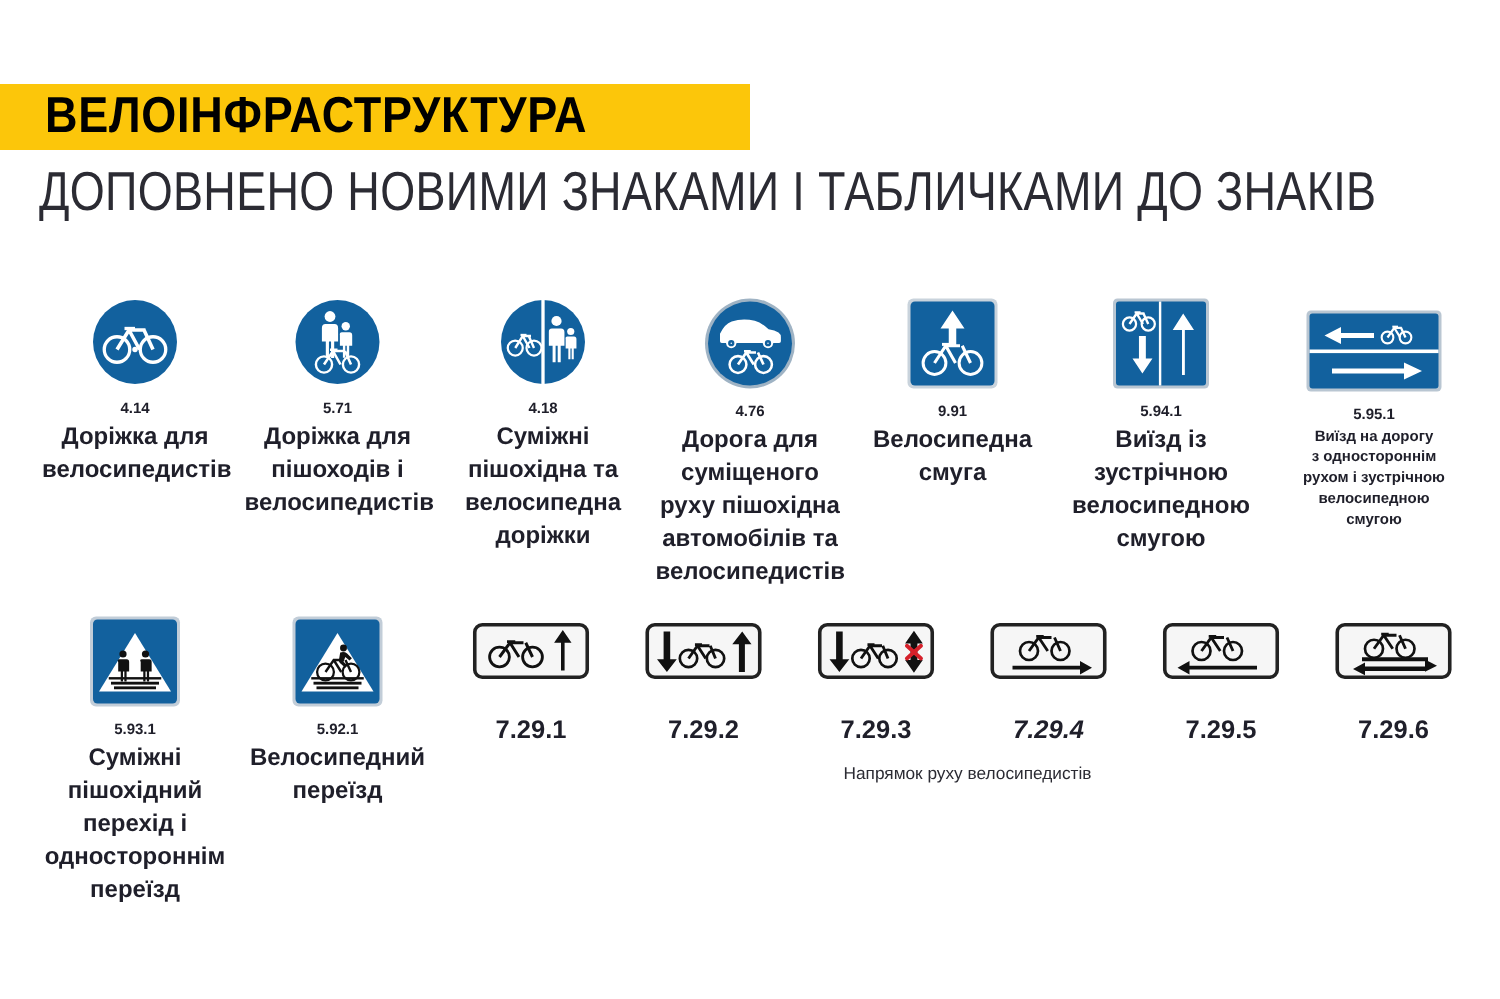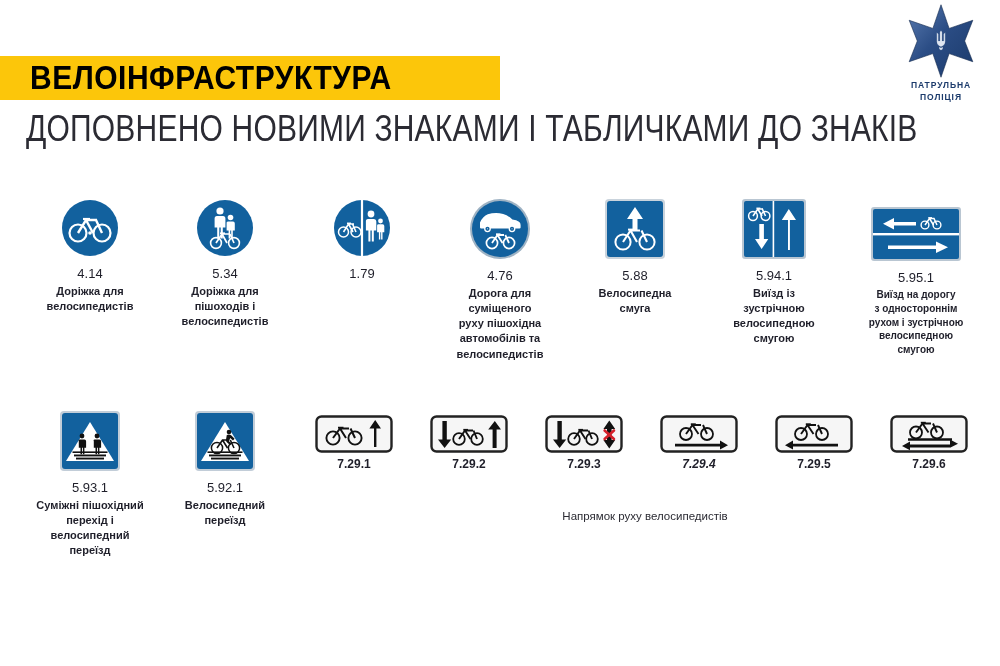--- a/index.html
+++ b/index.html
@@ -36,65 +36,45 @@
   #logo-line1,#logo-line2{
     position:absolute;width:110px;text-align:center;
     font-size:8.5px;font-weight:bold;color:#1b3a6b;letter-spacing:.9px;
   }
   #logo-line1{top:76px;}
   #logo-line2{top:88px;}
   
   .sign-cell{position:absolute;text-align:center;}
   .sign-art{margin:0 auto;display:block;}
   .sign-code{
-    font-size:13px;font-weight:normal;color:#1f1f2a;
+    font-size:10px;font-weight:bold;color:#1f1f2a;
     margin-top:9px;line-height:1.15;text-align:center;
   }
   .sign-desc{
-    font-size:11px;font-weight:bold;color:#1f1f2a;
+    font-size:16px;font-weight:bold;color:#1f1f2a;
     line-height:1.38;margin-top:2px;
   }
   .plate-cell{position:absolute;text-align:center;}
-  .plate-code{font-size:12px;font-weight:bold;color:#1f1f2a;margin-top:4px;}
+  .plate-code{font-size:17px;font-weight:bold;color:#1f1f2a;margin-top:24px;}
   #plates-caption{
     position:absolute;left:455px;top:486px;width:380px;
     text-align:center;font-size:11.5px;font-weight:normal;color:#2b2b33;margin-top:24px;
   }
 </style>
 </head>
 <body>
 
 <div id="header">
 
   <div id="title-band">
     <span id="title-text">ВЕЛОІНФРАСТРУКТУРА</span>
   </div>
 
   <div id="subtitle">ДОПОВНЕНО НОВИМИ ЗНАКАМИ І ТАБЛИЧКАМИ ДО ЗНАКІВ</div>
 
-  <div id="logo">
-    <svg id="logo-star" viewBox="0 0 100 100">
-      <defs>
-        <linearGradient id="gstar" x1="0" y1="0" x2="1" y2="1">
-          <stop offset="0%" stop-color="#5a7bb0"></stop>
-          <stop offset="45%" stop-color="#2b4d85"></stop>
-          <stop offset="100%" stop-color="#1b3a6b"></stop>
-        </linearGradient>
-      </defs>
-      <g fill="url(#gstar)" stroke="#13294d" stroke-width="0.8">
-        <polygon points="50,1 61,33 93,22 82,50 93,78 61,67 50,99 39,67 7,78 18,50 7,22 39,33"></polygon>
-      </g>
-      <g fill="#dfe6f2" stroke="#1b3a6b" stroke-width="0.6" transform="translate(50,50) scale(0.30) translate(-50,-52)">
-        <path d="M50 5 L55 12 L55 52 L62 52 L62 20 L69 14 L69 55 C69 66 60 74 50 78 C40 74 31 66 31 55 L31 14 L38 20 L38 52 L45 52 L45 12 Z"></path>
-        <path d="M42 78 L50 84 L58 78 L58 88 L50 94 L42 88 Z"></path>
-      </g>
-    </svg>
-    <div id="logo-line1">ПАТРУЛЬНА</div>
-    <div id="logo-line2">ПОЛІЦІЯ</div>
-  </div>
 </div>
 
 <div class="sign-cell" style="left:28px;top:198px;width:124px;">
   <svg class="sign-art" width="60" height="60" viewBox="0 0 60 60">
     <circle cx="30" cy="30" r="28" fill="#12619E"></circle>
     <g fill="none" stroke="#fff" stroke-width="2.2">
       <circle cx="18" cy="35" r="8.5"></circle>
         <circle cx="42" cy="35" r="8.5"></circle>
       <path d="M18 35 L26 22 L37 22 M26 22 L33 35 M42 35 L36 22" stroke-width="2.4"></path>
       <path d="M23 21 L30 21" stroke-width="2.2"></path>
@@ -115,21 +95,21 @@
       <circle cx="35.5" cy="19.5" r="2.8"></circle>
       <path d="M33 23.5 h5 q1.8 0 1.8 2 v7 h-2 v8 h-1.6 v-8 h-1 v8 h-1.6 v-8 h-2 v-7 Q31.2 23.5 33 23.5 Z"></path>
     </g>
     <g fill="none" stroke="#fff" stroke-width="1.6">
       <circle cx="21" cy="45" r="5.4"></circle>
         <circle cx="39" cy="45" r="5.4"></circle>
       <path d="M21 45 L27 36 L34.5 36 M27 36 L32 45 M39 45 L35 36" stroke-width="1.7"></path>
       <path d="M25 35.2 L30 35.2"></path>
     </g>
   </svg>
-  <div class="sign-code">5.34</div>
+  <div class="sign-code">5.71</div>
   <div class="sign-desc" style="white-space:pre-line">Доріжка для
 пішоходів і
 велосипедистів</div>
 </div>
 
 <div class="sign-cell" style="left:300px;top:198px;width:124px;">
   <svg class="sign-art" width="60" height="60" viewBox="0 0 60 60">
     <circle cx="30" cy="30" r="28" fill="#12619E"></circle>
     <rect x="28.9" y="2" width="2.2" height="56" fill="#fff"></rect>
     <g fill="none" stroke="#fff" stroke-width="1.5">
@@ -138,21 +118,25 @@
       <path d="M11.5 34 L16.5 26 L22 26 M16.5 26 L21 34 M24 34 L20.5 26" stroke-width="1.6"></path>
       <path d="M15 25.3 L19 25.3"></path>
     </g>
     <g fill="#fff">
       <circle cx="39" cy="16" r="3.4"></circle>
       <path d="M36 21 h6 q2.3 0 2.3 2.5 v9 h-2.5 v11 h-2 v-11 h-1.4 v11 h-2 v-11 h-2.5 v-9 Q33.7 21 36 21 Z"></path>
       <circle cx="48.5" cy="23" r="2.4"></circle>
       <path d="M46.3 26.3 h4.4 q1.6 0 1.6 1.8 v6.2 h-1.8 v7.2 h-1.4 v-7.2 h-0.8 v7.2 h-1.4 v-7.2 h-1.8 v-6.2 Q44.7 26.3 46.3 26.3 Z"></path>
     </g>
   </svg>
-  <div class="sign-code">1.79</div>
+  <div class="sign-code">4.18</div>
+  <div class="sign-desc" style="white-space:pre-line">Суміжні
+пішохідна та
+велосипедна
+доріжки</div>
 </div>
 
 <div class="sign-cell" style="left:437px;top:198px;width:126px;">
   <svg class="sign-art" width="62" height="62" viewBox="0 0 62 62">
     <circle cx="31" cy="31" r="30" fill="#9fb3c4"></circle>
     <circle cx="31" cy="31" r="28" fill="#12619E"></circle>
     <g fill="#fff">
       <path d="M11 24.5 q3-6.5 7.8-8.2 q7.5-2.4 15.4-0.4 q4.6 1.2 9.2 5.6 q4.2 0.6 6.6 2.2 q1.6 1.1 1.6 3.2 v2.6 q0 1.1-1.2 1.1 H12.2 Q11 30.6 11 29.5 Z"></path>
       <circle cx="18.5" cy="30.8" r="3.4"></circle>
         <circle cx="43" cy="30.8" r="3.4"></circle>
@@ -181,21 +165,21 @@
     <rect x="1" y="1" width="60" height="60" rx="4" fill="#c9d3dc"></rect>
     <rect x="3" y="3" width="56" height="56" rx="3" fill="#12619E"></rect>
     <path d="M31 9 L39 21 H33.5 V32 H28.5 V21 H23 Z" fill="#fff"></path>
     <g fill="none" stroke="#fff" stroke-width="2">
       <circle cx="19" cy="44" r="7.6"></circle>
         <circle cx="43" cy="44" r="7.6"></circle>
       <path d="M19 44 L26.5 32.5 L36 32.5 M26.5 32.5 L33 44 M43 44 L37.5 32.5" stroke-width="2.1"></path>
       <path d="M24 31.6 L30 31.6"></path>
     </g>
   </svg>
-  <div class="sign-code">5.88</div>
+  <div class="sign-code">9.91</div>
   <div class="sign-desc" style="white-space:pre-line">Велосипедна
 смуга</div>
 </div>
 
 <div class="sign-cell" style="left:710px;top:198px;width:128px;">
   <svg class="sign-art" width="66" height="62" viewBox="0 0 66 62">
     <rect x="1" y="1" width="64" height="60" rx="3" fill="#b9c6d2"></rect>
     <rect x="3" y="3" width="60" height="56" rx="2" fill="#12619E"></rect>
     <rect x="31.6" y="3" width="1.6" height="56" fill="#fff"></rect>
     <g fill="none" stroke="#fff" stroke-width="1.5">
@@ -249,21 +233,21 @@
     <g fill="#111">
       <circle cx="23" cy="26" r="2.4"></circle>
       <path d="M20.5 29.5 h5 q1.6 0 1.6 1.8 v6.4 h-1.7 v6.6 h-1.5 v-6.6 h-0.9 v6.6 h-1.5 v-6.6 h-1.7 v-6.4 Q18.9 29.5 20.5 29.5 Z"></path>
       <circle cx="38" cy="26" r="2.4"></circle>
       <path d="M35.5 29.5 h5 q1.6 0 1.6 1.8 v6.4 h-1.7 v6.6 h-1.5 v-6.6 h-0.9 v6.6 h-1.5 v-6.6 h-1.7 v-6.4 Q33.9 29.5 35.5 29.5 Z"></path>
     </g>
   </svg>
   <div class="sign-code">5.93.1</div>
   <div class="sign-desc" style="white-space:pre-line">Суміжні пішохідний
 перехід і
-велосипедний
+одностороннім
 переїзд</div>
 </div>
 
 <div class="sign-cell" style="left:163px;top:410px;width:124px;">
   <svg class="sign-art" width="62" height="62" viewBox="0 0 62 62">
     <rect x="1" y="1" width="60" height="60" rx="4" fill="#c2cdd8"></rect>
     <rect x="3" y="3" width="56" height="56" rx="3" fill="#12619E"></rect>
     <path d="M31 12 L55 51 H7 Z" fill="#fff"></path>
     <g fill="#111">
       <rect x="15" y="44.5" width="32" height="1.9"></rect>

